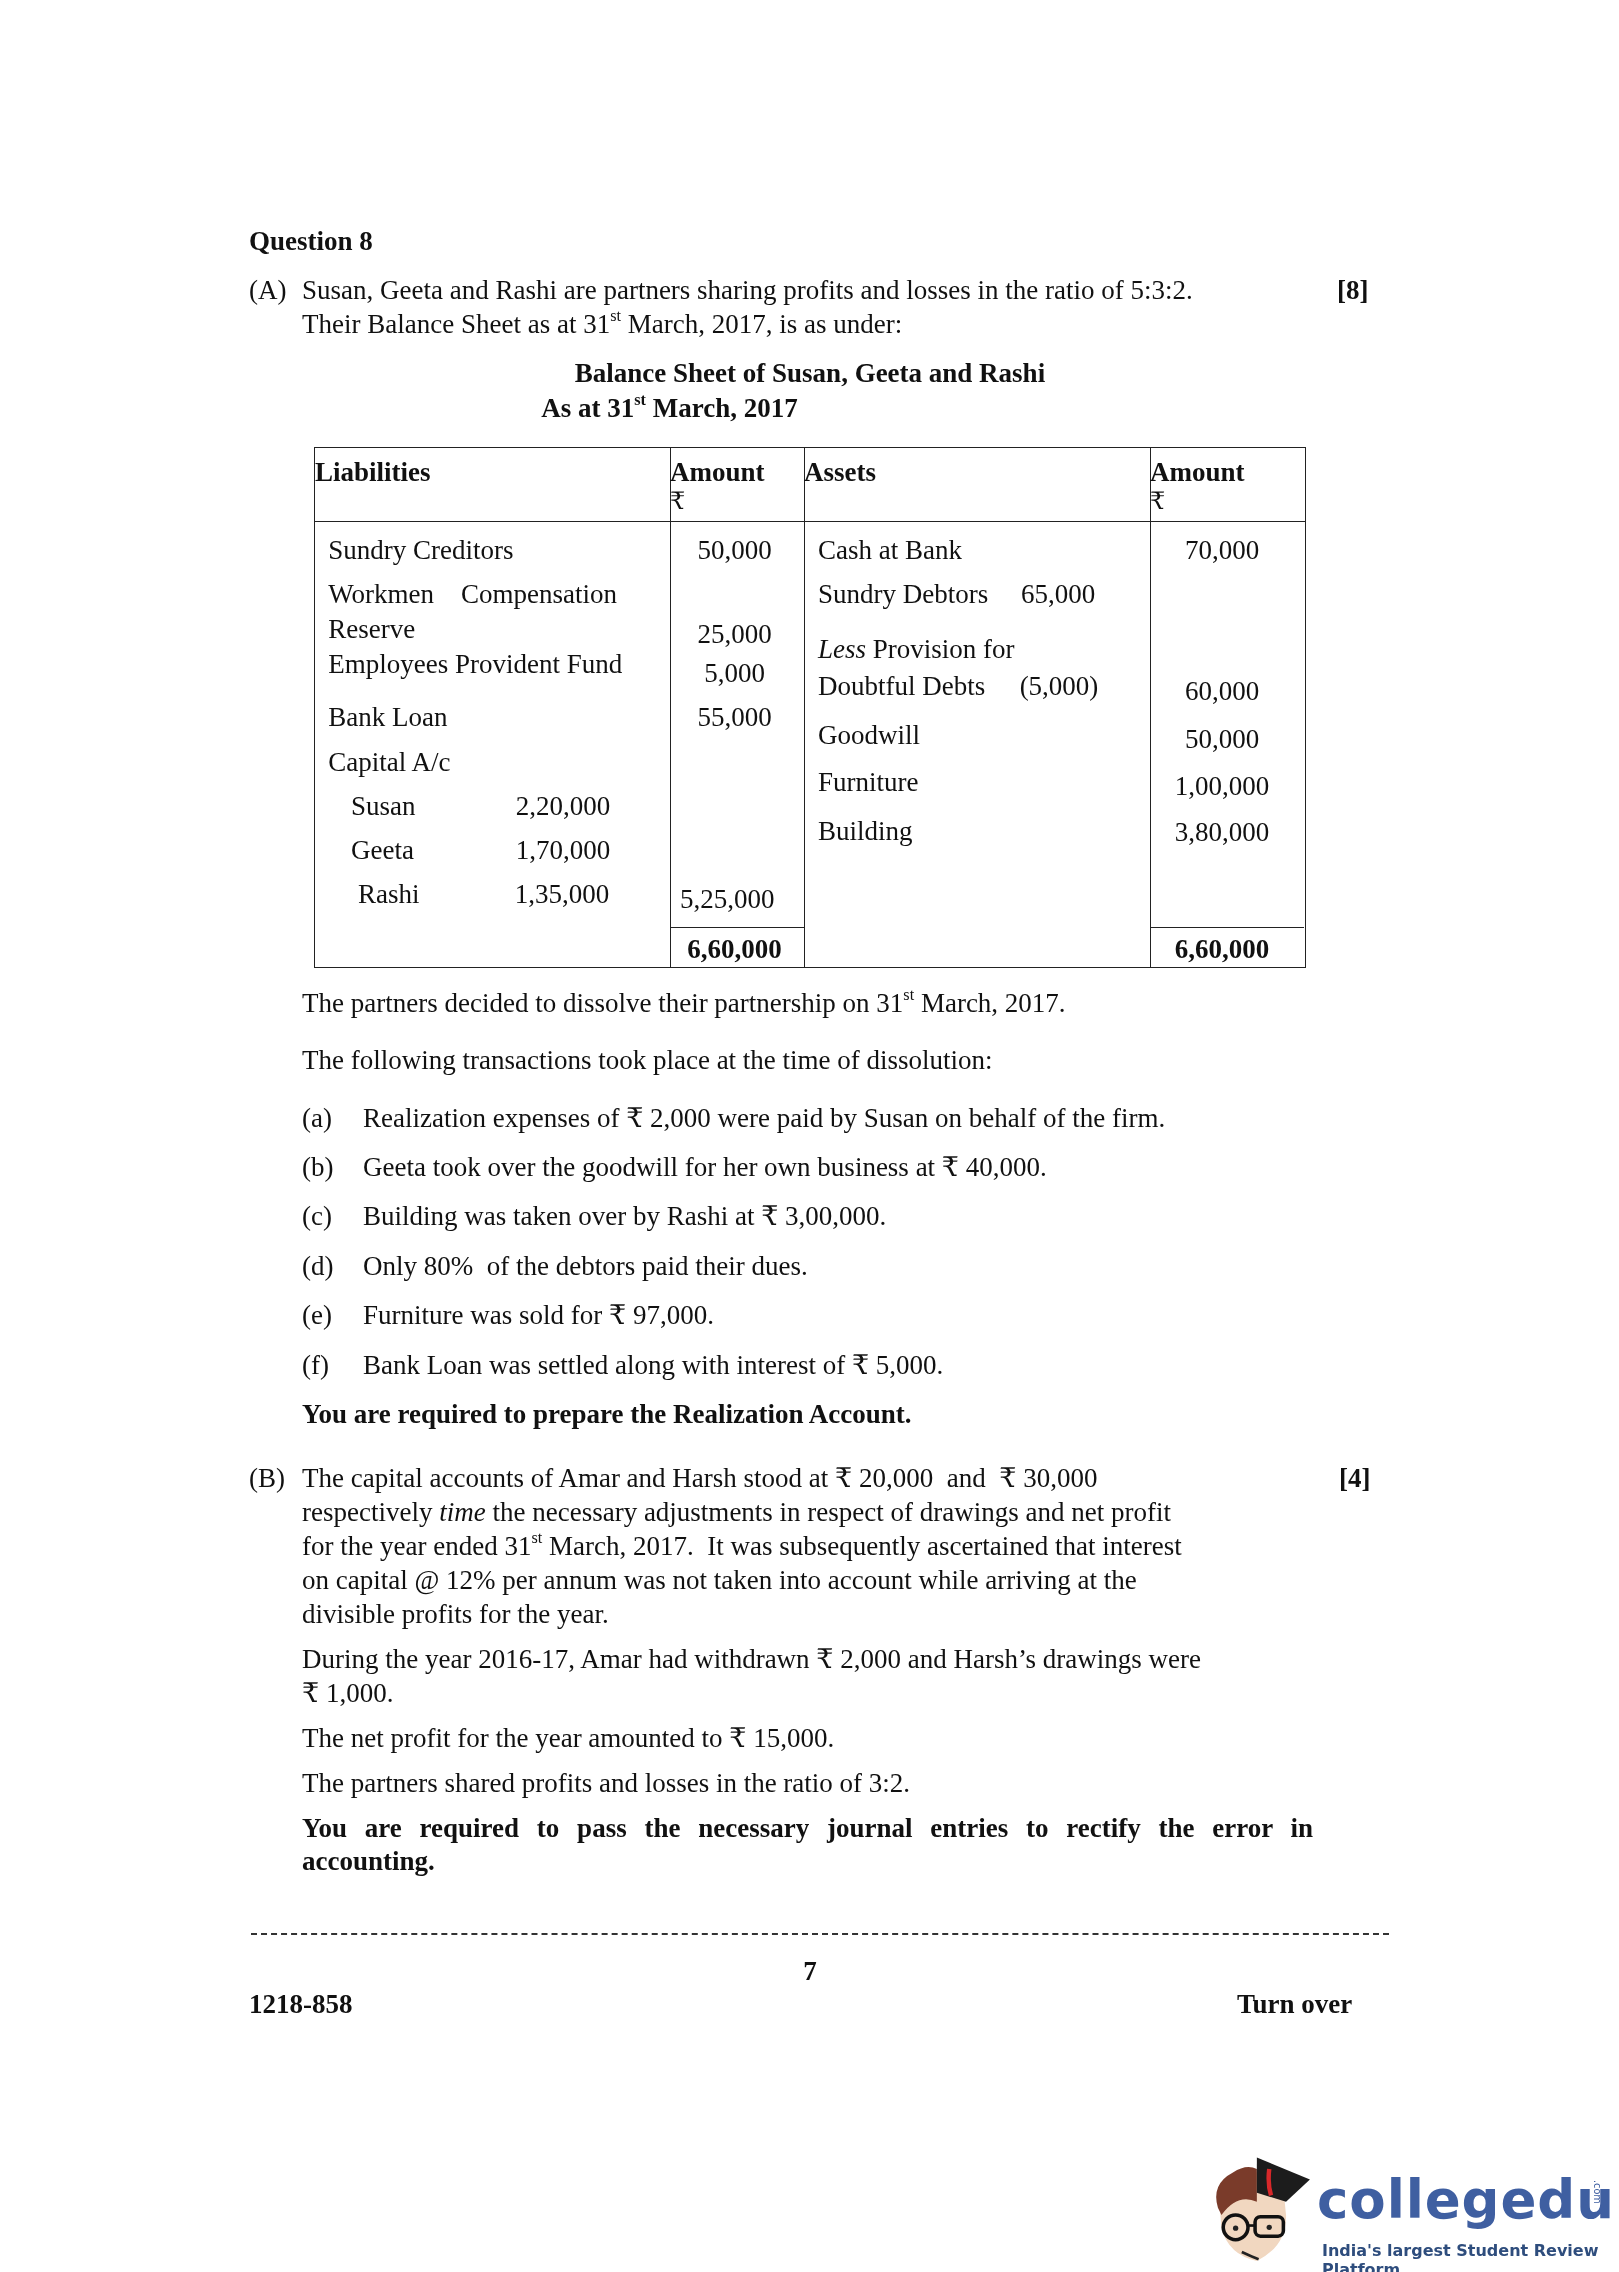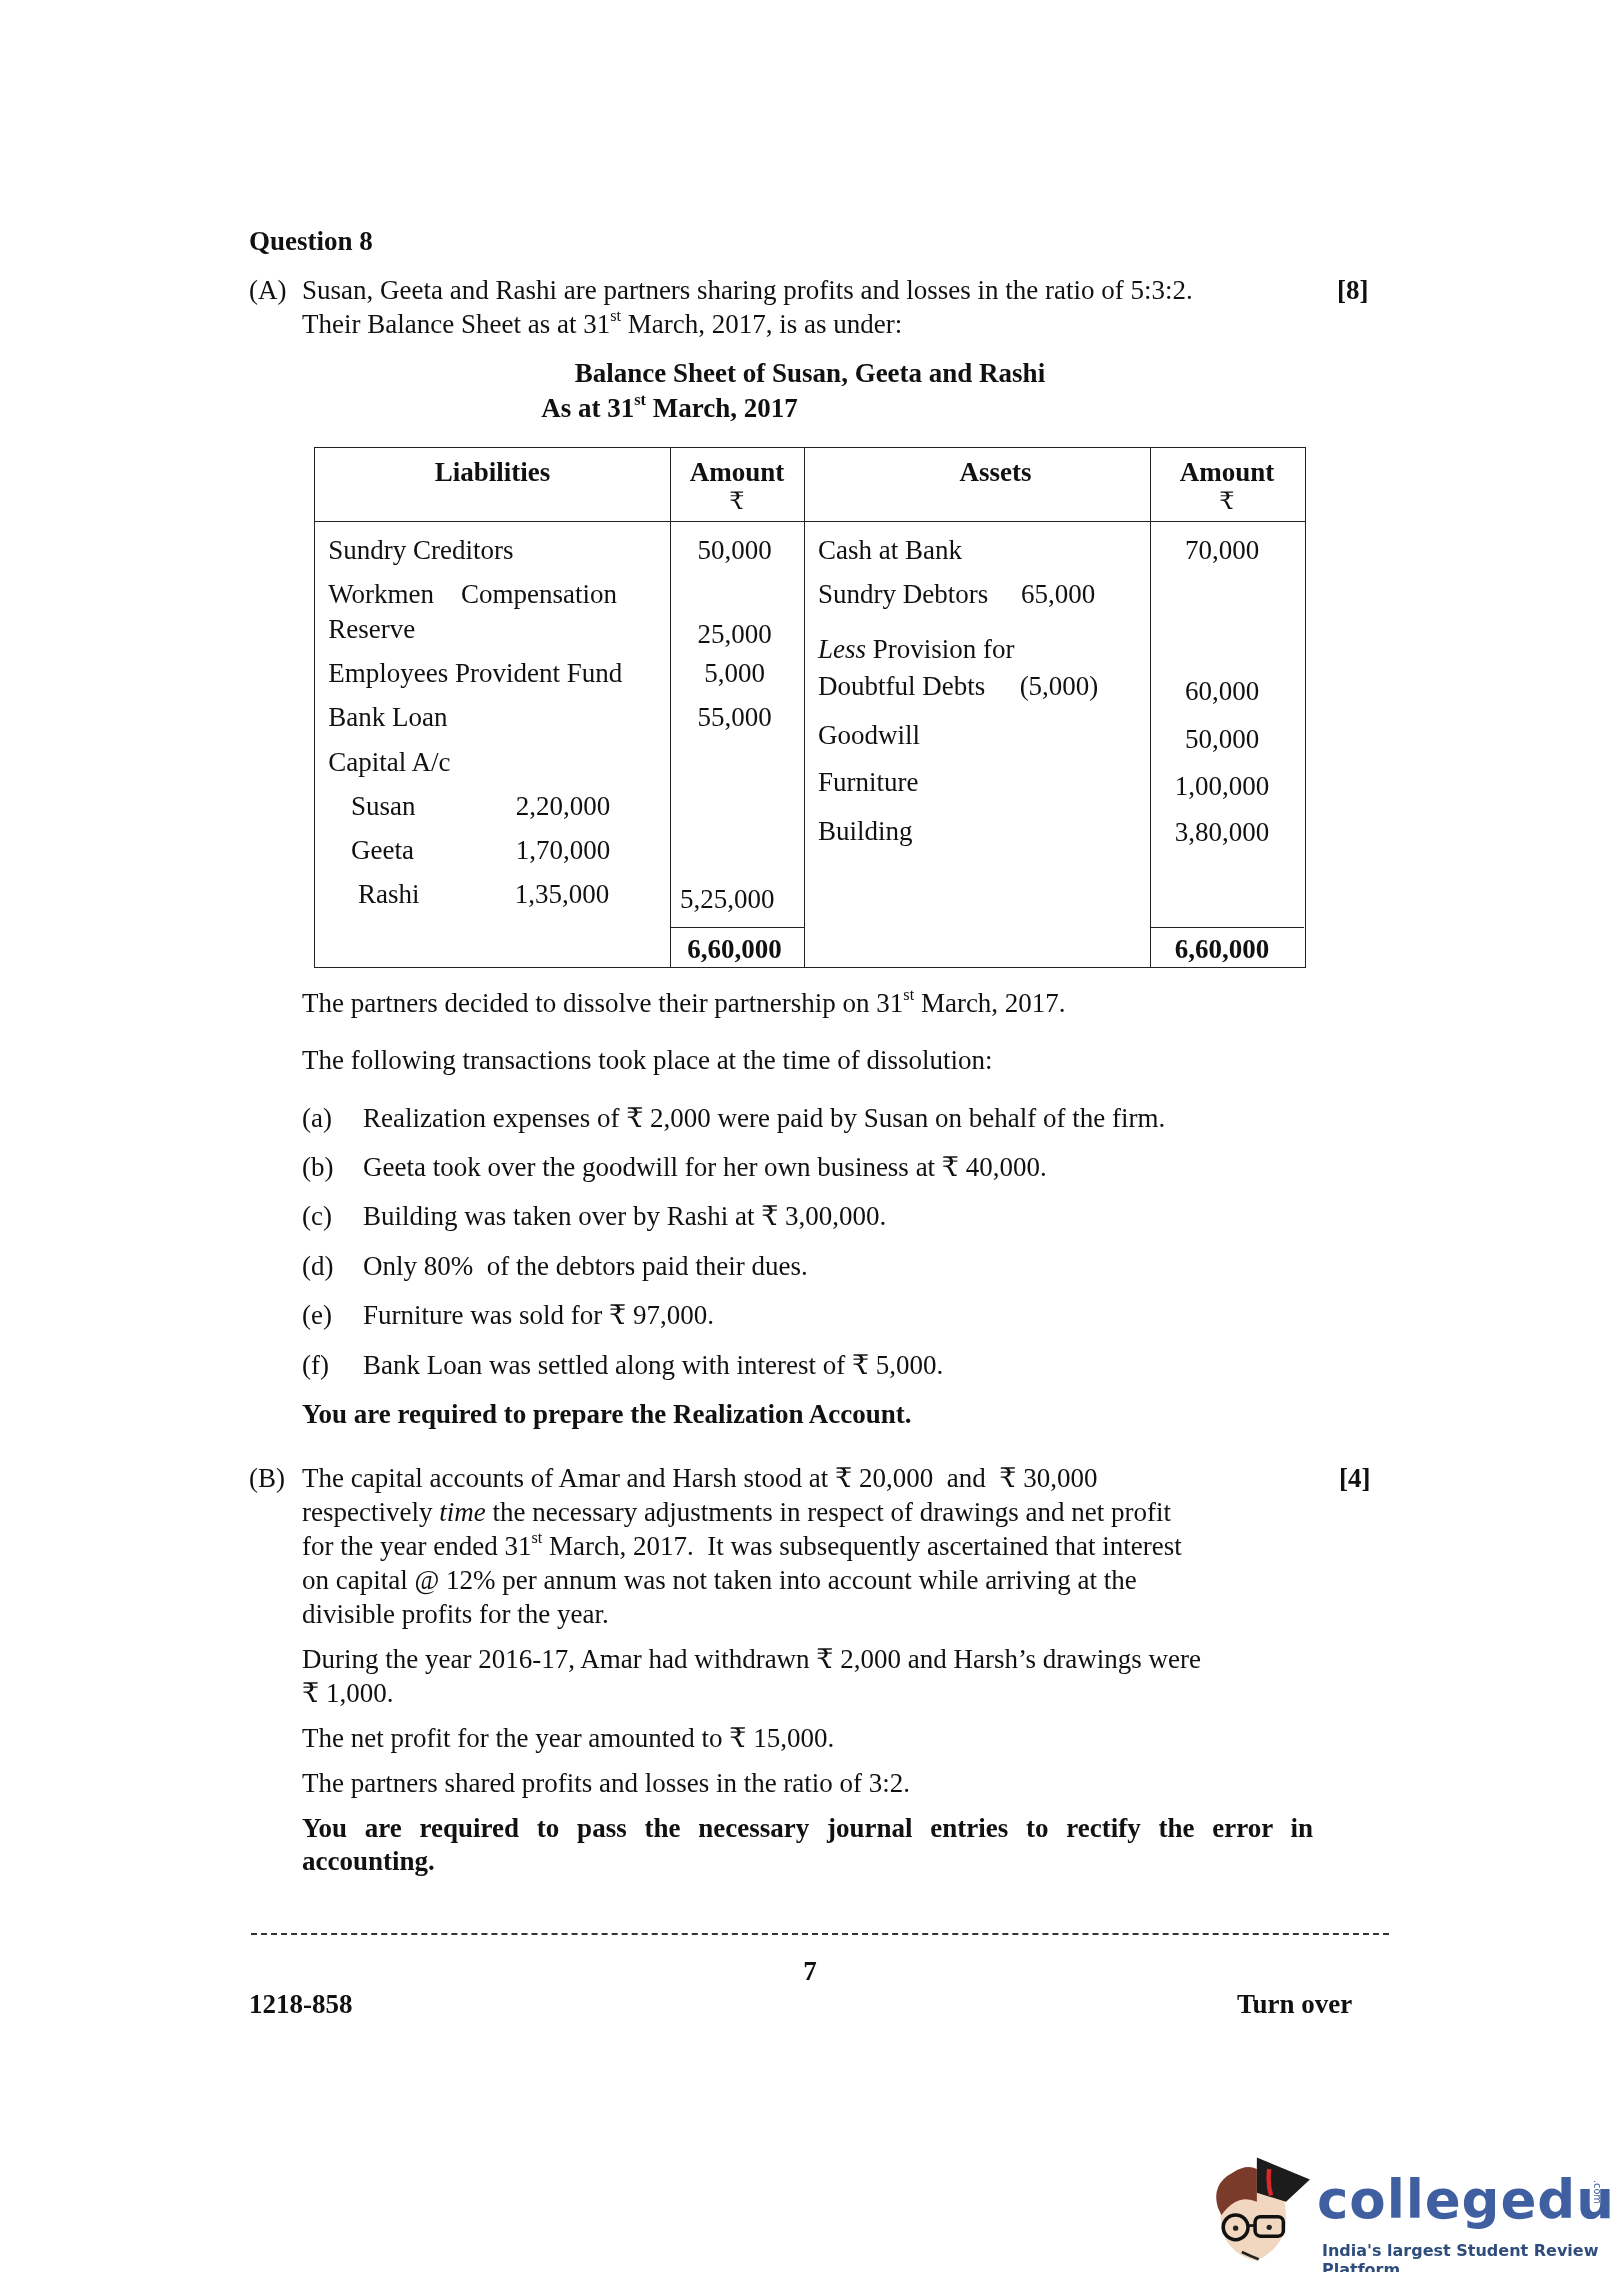--- a/index.html
+++ b/index.html
@@ -11,21 +11,21 @@
   .i { font-style: italic; }
   sup { font-size: 60%; line-height: 0; vertical-align: 0.75em; }
 
   
   .tbl { position: absolute; left: 314px; top: 447px; width: 992px; height: 521px;
          border: 1.8px solid #222; box-sizing: border-box; }
   .vline { position: absolute; top: 0; bottom: 0; width: 0; border-left: 1.8px solid #222; }
   .hline { position: absolute; height: 0; border-top: 1.8px solid #222; }
   .cell { position: absolute; font-size: 27px; line-height: 1; white-space: nowrap; }
   .r { text-align: center; }
-  .c { text-align: center; }
+  .c { }
 
   .dashes { position: absolute; left: 251px; top: 1933px; width: 1138px; height: 0;
             border-top: 2.6px dashed #333; }
 
   
   .logo { position: absolute; left: 1202px; top: 2153px; width: 415px; height: 115px; }
   .logo-word { position: absolute; left: 115px; top: 16px; font-family: "DejaVu Sans", sans-serif;
                font-weight: bold; font-size: 53px; color: #3f5fa1; letter-spacing: 0.9px; }
   .logo-com { position: absolute; left: 401px; top: 26.5px; font-family: "DejaVu Sans", sans-serif;
               font-size: 9.7px; color: #3f5fa1; transform: rotate(90deg); transform-origin: left top; }
@@ -60,21 +60,21 @@
   <div class="cell b c" style="left:835px; width:154px; top:10.6px;">Amount</div>
   <div class="cell c" style="left:835px; width:154px; top:41px; font-size:24px;">₹</div>
 
   <div class="cell" style="left:13.2px; top:89px;">Sundry Creditors</div>
   <div class="cell r" style="left:355px; width:129px; top:89px;">50,000</div>
 
   <div class="cell" style="left:13.2px; top:133px; width:335px; text-align:justify; white-space:pre;">Workmen    Compensation</div>
   <div class="cell" style="left:13.2px; top:168px;">Reserve</div>
   <div class="cell r" style="left:355px; width:129px; top:173px;">25,000</div>
 
-  <div class="cell" style="left:13.2px; top:212px;">Employees Provident Fund</div>
+  <div class="cell" style="left:13.2px; top:203px;">Employees Provident Fund</div>
   <div class="cell r" style="left:355px; width:129px; top:212px;">5,000</div>
 
   <div class="cell" style="left:13.2px; top:256px;">Bank Loan</div>
   <div class="cell r" style="left:355px; width:129px; top:256px;">55,000</div>
 
   <div class="cell" style="left:13.2px; top:301px;">Capital A/c</div>
 
   <div class="cell" style="left:36px; top:345px;">Susan</div>
   <div class="cell r" style="left:176px; width:144px; top:345px;">2,20,000</div>
   <div class="cell" style="left:36px; top:389px;">Geeta</div>

